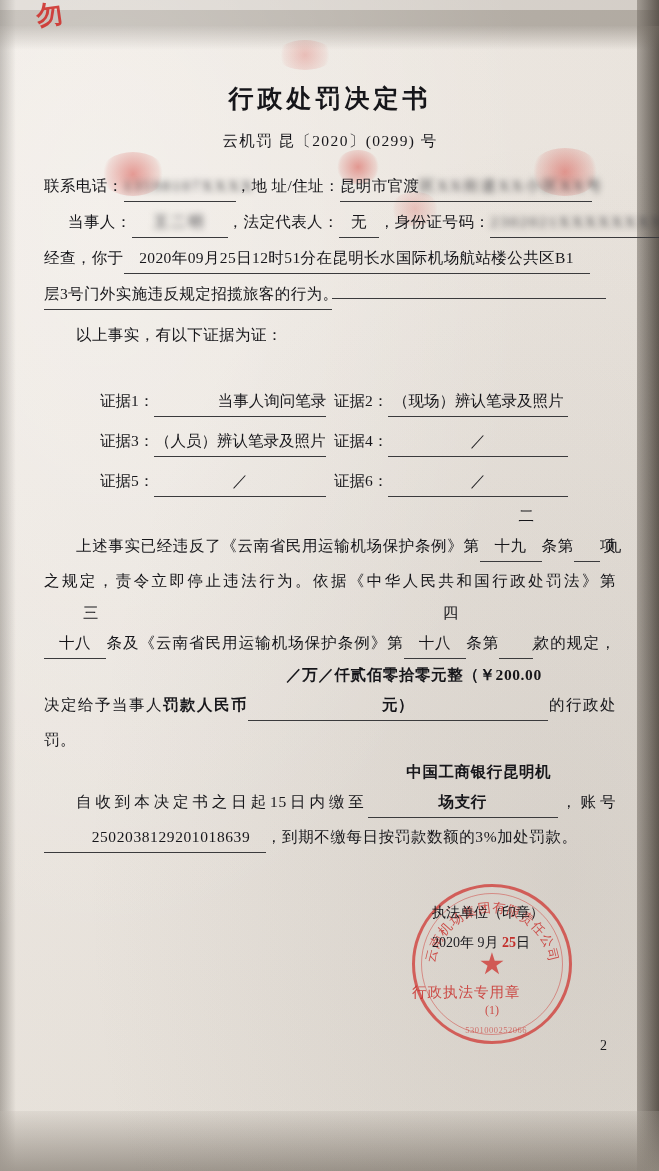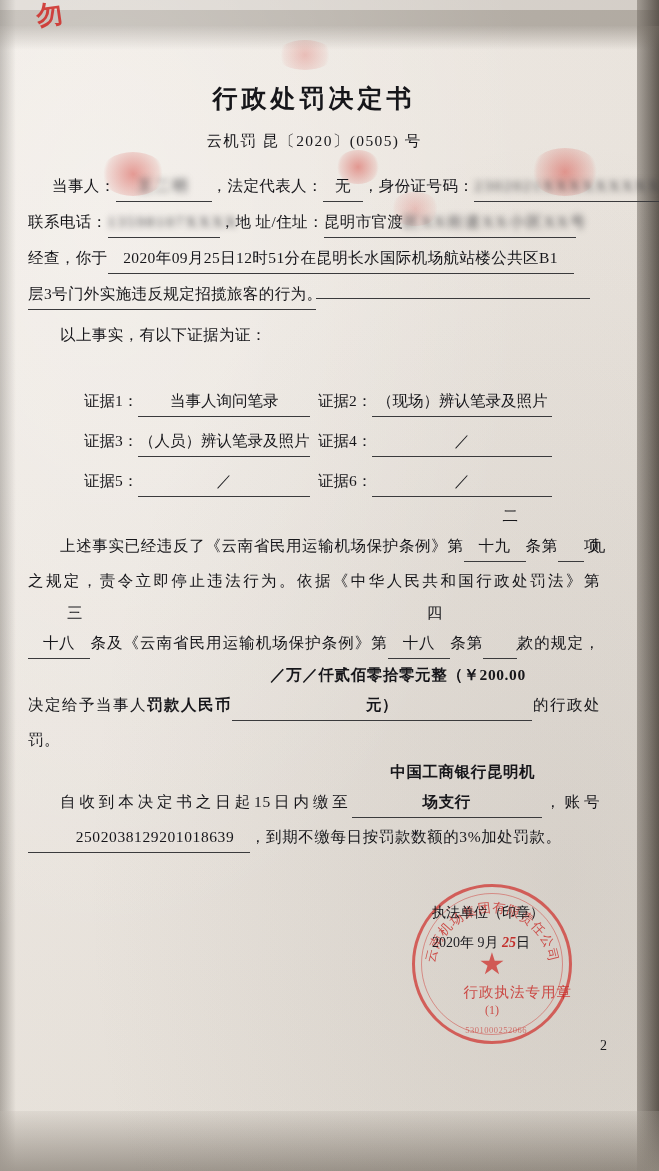--- a/index.html
+++ b/index.html
@@ -76,21 +76,21 @@
     color: #cf2a26;
     font-size: 26px;
     font-weight: bold;
     transform: rotate(-8deg);
     opacity: 0.85;
   }
 
   .content {
     position: absolute;
     top: 60px;
-    left: 28px;
+    left: 44px;
     width: 572px;
     color: #16161a;
   }
 
   .doc-title {
     text-align: center;
     font-size: 25px;
     font-weight: bold;
     letter-spacing: 4px;
     margin-top: 22px;
@@ -191,21 +191,21 @@
   .seal .arc-text text {
     fill: rgba(200,44,40,0.8);
     font-size: 13px;
     font-family: "Liberation Serif", serif;
     letter-spacing: 1px;
   }
   .seal .bottom-text {
     position: absolute;
     left: 0; right: 0;
     bottom: 42px;
-    text-align: right;
+    text-align: left;
     color: rgba(200,44,40,0.82);
     font-size: 14.5px;
     letter-spacing: 1px;
   }
   .seal .bottom-num {
     position: absolute;
     left: 0; right: 0;
     bottom: 26px;
     text-align: center;
     color: rgba(200,44,40,0.8);
@@ -231,21 +231,20 @@
     color: #16161a;
   }
   .sign-date .hand {
     color: #1d1d22;
     font-family: "Liberation Serif", serif;
     text-align: center;
   }
   .sign-date .red-hand {
     color: #c3302c;
     font-weight: bold;
-    font-style: italic;
   }
 
   .page-num {
     position: absolute;
     right: 52px;
     top: 1038px;
     font-size: 14px;
     color: #1a1a1e;
   }
 </style>
@@ -267,44 +266,44 @@
   <div class="ink" style="left:100px; top:152px; width:66px; height:44px;"></div>
   <div class="ink" style="left:336px; top:150px; width:44px; height:34px;"></div>
   <div class="ink" style="left:530px; top:148px; width:70px; height:48px;"></div>
   <div class="ink" style="left:276px; top:40px; width:58px; height:30px; opacity:0.55;"></div>
   <div class="ink" style="left:390px; top:192px; width:50px; height:34px; opacity:0.5;"></div>
 
   <div class="content">
 
     <div class="doc-title">行政处罚决定书</div>
 
-    <div class="doc-number">云机罚 昆〔2020〕(0505) 号</div>
+    <div class="doc-number">云机罚 昆〔2020〕(0299) 号</div>
+
+    <div class="line">
+      <span>联系电话：</span><span class="ul" style="width:112px;"><span class="blur">13598107XXXX</span></span><span>，地 址/住址：</span><span class="ul" style="width:252px; text-align:left;"><span>昆明市官渡</span><span class="blur">区XX街道XX小区XX号</span></span>
+    </div>
 
     <div class="line" style="padding-left:24px;">
       <span>当事人：</span><span class="ul" style="width:96px;"><span class="blur">王二明</span></span><span>，法定代表人：</span><span class="ul" style="width:40px;">无</span><span>，身份证号码：</span><span class="ul" style="width:212px;"><span class="blur">2302021XXXXXXXXX2418</span></span>
     </div>
 
     <div class="line">
-      <span>联系电话：</span><span class="ul" style="width:112px;"><span class="blur">13598107XXXX</span></span><span>，地 址/住址：</span><span class="ul" style="width:252px; text-align:left;"><span>昆明市官渡</span><span class="blur">区XX街道XX小区XX号</span></span>
-    </div>
-
-    <div class="line">
       <span>经查，你于</span><span class="ul" style="width:466px;">2020年09月25日12时51分在昆明长水国际机场航站楼公共区B1</span>
     </div>
 
     <div class="line">
       <span class="ul" style="width:288px; text-align:center;">层3号门外实施违反规定招揽旅客的行为。</span><span class="ul empty" style="width:274px;"></span>
     </div>
 
     <div class="line" style="padding-left:32px; line-height:46px;">
       <span>以上事实，有以下证据为证：</span>
     </div>
 
     <div class="evid-row">
-      <span>证据1：</span><span class="ul" style="width:172px;">当事人询问笔录</span>&nbsp;&nbsp;<span>证据2：</span><span class="ul" style="width:180px;margin-top:28px;">（现场）辨认笔录及照片</span>
+      <span>证据1：</span><span class="ul" style="width:172px;text-align:right;">当事人询问笔录</span>&nbsp;&nbsp;<span>证据2：</span><span class="ul" style="width:180px;margin-top:28px;">（现场）辨认笔录及照片</span>
     </div>
 
     <div class="evid-row">
       <span>证据3：</span><span class="ul" style="width:172px;">（人员）辨认笔录及照片</span>&nbsp;&nbsp;<span>证据4：</span><span class="ul" style="width:180px;">／</span>
     </div>
 
     <div class="evid-row">
       <span>证据5：</span><span class="ul" style="width:172px;">／</span>&nbsp;&nbsp;<span>证据6：</span><span class="ul" style="width:180px;">／</span>
     </div>
 

